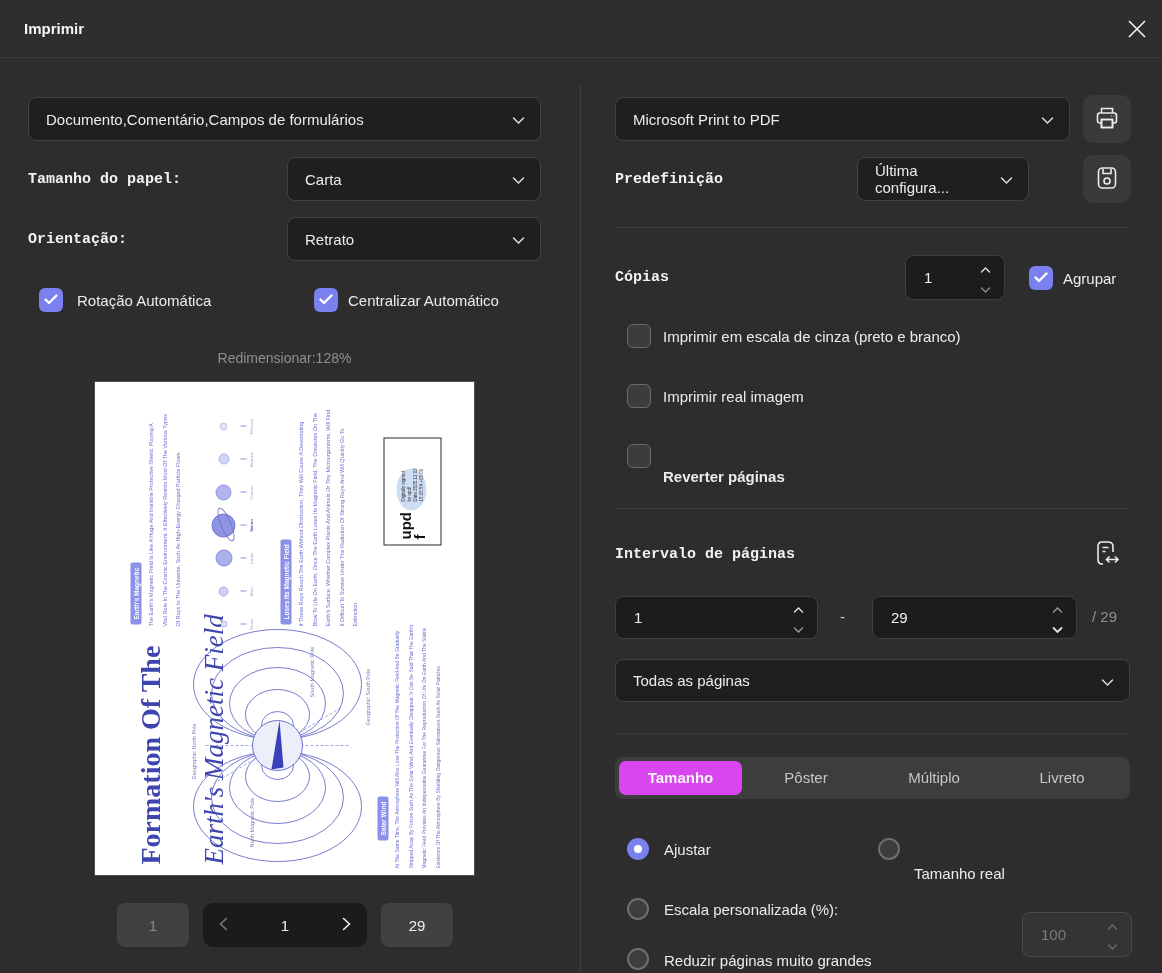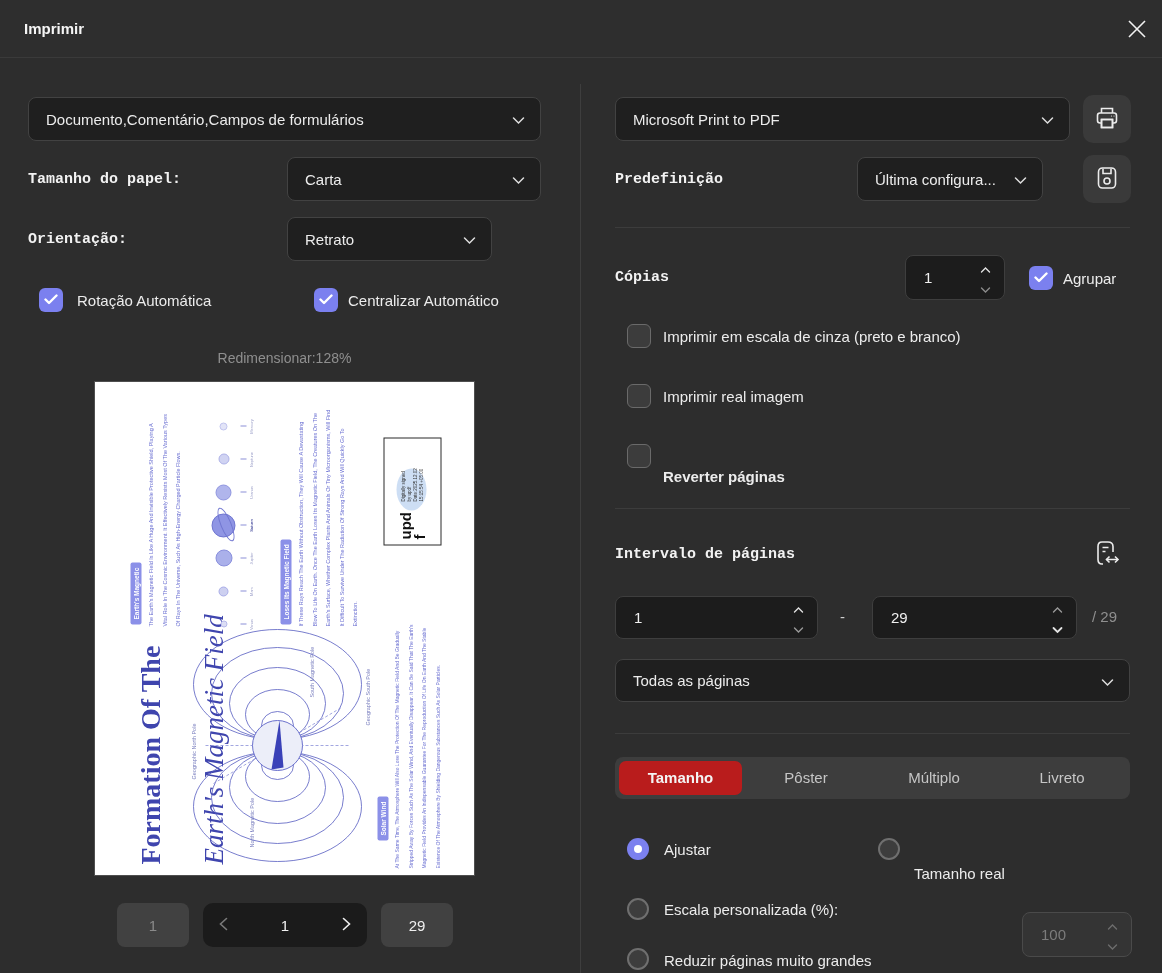--- a/index.html
+++ b/index.html
@@ -52,21 +52,21 @@
   .page-btn.lit { color:#efefef; }
   .pager { position:absolute; left:203px; top:903px; width:164px; height:44px; background:#1b1b1b;
     border-radius:10px; display:flex; align-items:center; justify-content:space-between; padding:0 16px; }
   .pager .cur { font-size:15px; color:#f2f2f2; }
   .pager button { background:none; border:none; cursor:pointer; display:flex; }
 
   
   .tabs { position:absolute; left:615px; top:757px; width:515px; height:42px; background:#3d3d3d;
     border-radius:8px; display:flex; align-items:center; padding:4px; }
   .tab { flex:1; text-align:center; font-size:15px; color:#c6c6c6; line-height:34px; border-radius:7px; cursor:pointer; }
-  .tab.active { background:#b91c1c; color:#f4f4f4; font-weight:700; }
+  .tab.active { background:#d946ef; color:#f4f4f4; font-weight:700; }
 
   
   .page { position:absolute; left:94px; top:381px; width:381px; height:495px; background:#ffffff;
     border:1px solid #4f4f4f; overflow:hidden; }
   .land { position:absolute; left:50%; top:50%; width:495px; height:381px;
     transform:translate(-50%,-50%) rotate(-90deg); }
   .pv-title1 { position:absolute; left:12px; top:40px; font-family:"Liberation Serif", serif;
     font-weight:700; font-size:28px; color:#3f45ae; white-space:nowrap; }
   .pv-title2 { position:absolute; left:12px; top:104px; font-family:"Liberation Serif", serif;
     font-style:italic; font-size:27px; color:#3f45ae; white-space:nowrap; }
@@ -132,21 +132,21 @@
 <div class="select" style="left:287px; top:157px; width:254px; height:44px;">
   <span>Carta</span>
   <span class="chev">
     <svg width="13" height="8" viewBox="0 0 13 8">
         <path d="M1.5 1.5 L6.5 6.5 L11.5 1.5" stroke="#dedede" stroke-width="1.5" fill="none" stroke-linecap="round"></path>
       </svg>
   </span>
 </div>
 
 <div class="label" style="left:28px; top:231px;">Orientação:</div>
-<div class="select" style="left:287px; top:217px; width:205px; height:44px;">
+<div class="select" style="left:287px; top:217px; width:254px; height:44px;">
   <span>Retrato</span>
   <span class="chev">
     <svg width="13" height="8" viewBox="0 0 13 8">
         <path d="M1.5 1.5 L6.5 6.5 L11.5 1.5" stroke="#dedede" stroke-width="1.5" fill="none" stroke-linecap="round"></path>
       </svg>
   </span>
 </div>
 
 <div class="checkbox checked" style="left:39px; top:288px;">
   <span>
@@ -305,21 +305,21 @@
       <rect x="4.5" y="9" width="19" height="10" rx="2.5"></rect>
       <circle cx="18.5" cy="12" r="0.6" fill="#ececec" stroke="none"></circle>
       <circle cx="21" cy="12" r="0.6" fill="#ececec" stroke="none"></circle>
       <rect x="8.5" y="15.5" width="11" height="8" fill="#3a3a3a"></rect>
       <path d="M8.5 23.5 V15.5 H19.5 V23.5 Z"></path>
     </svg>
   </span>
 </button>
 
 <div class="label" style="left:615px; top:171px;">Predefinição</div>
-<div class="select" style="left:857px; top:157px; width:186px; height:44px;">
+<div class="select" style="left:857px; top:157px; width:172px; height:44px;">
   <span>Última configura...</span>
   <span class="chev">
     <svg width="13" height="8" viewBox="0 0 13 8">
         <path d="M1.5 1.5 L6.5 6.5 L11.5 1.5" stroke="#dedede" stroke-width="1.5" fill="none" stroke-linecap="round"></path>
       </svg>
   </span>
 </div>
 <button class="icon-btn" style="left:1083px; top:155px;">
   <span>
     <svg width="26" height="28" viewBox="0 0 26 28" fill="none" stroke="#ececec" stroke-width="1.6">

